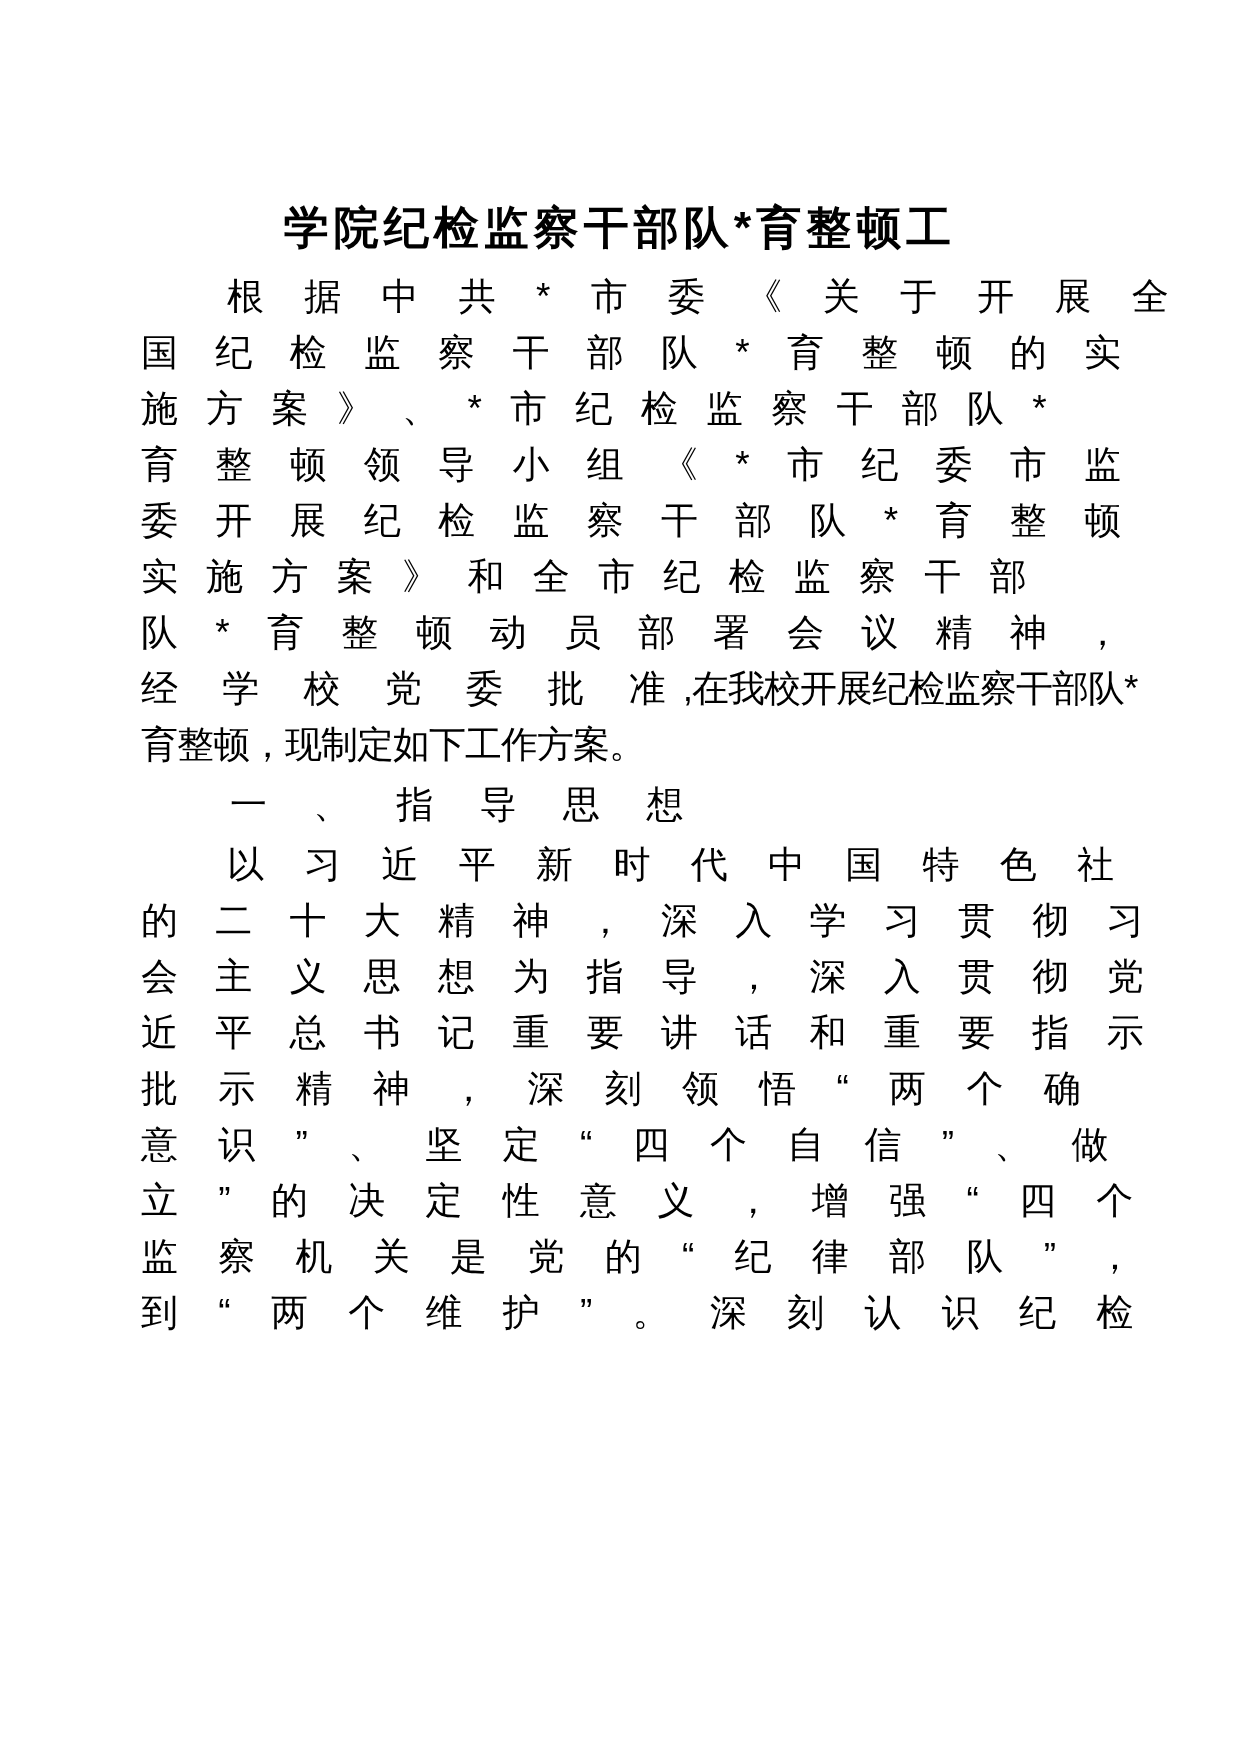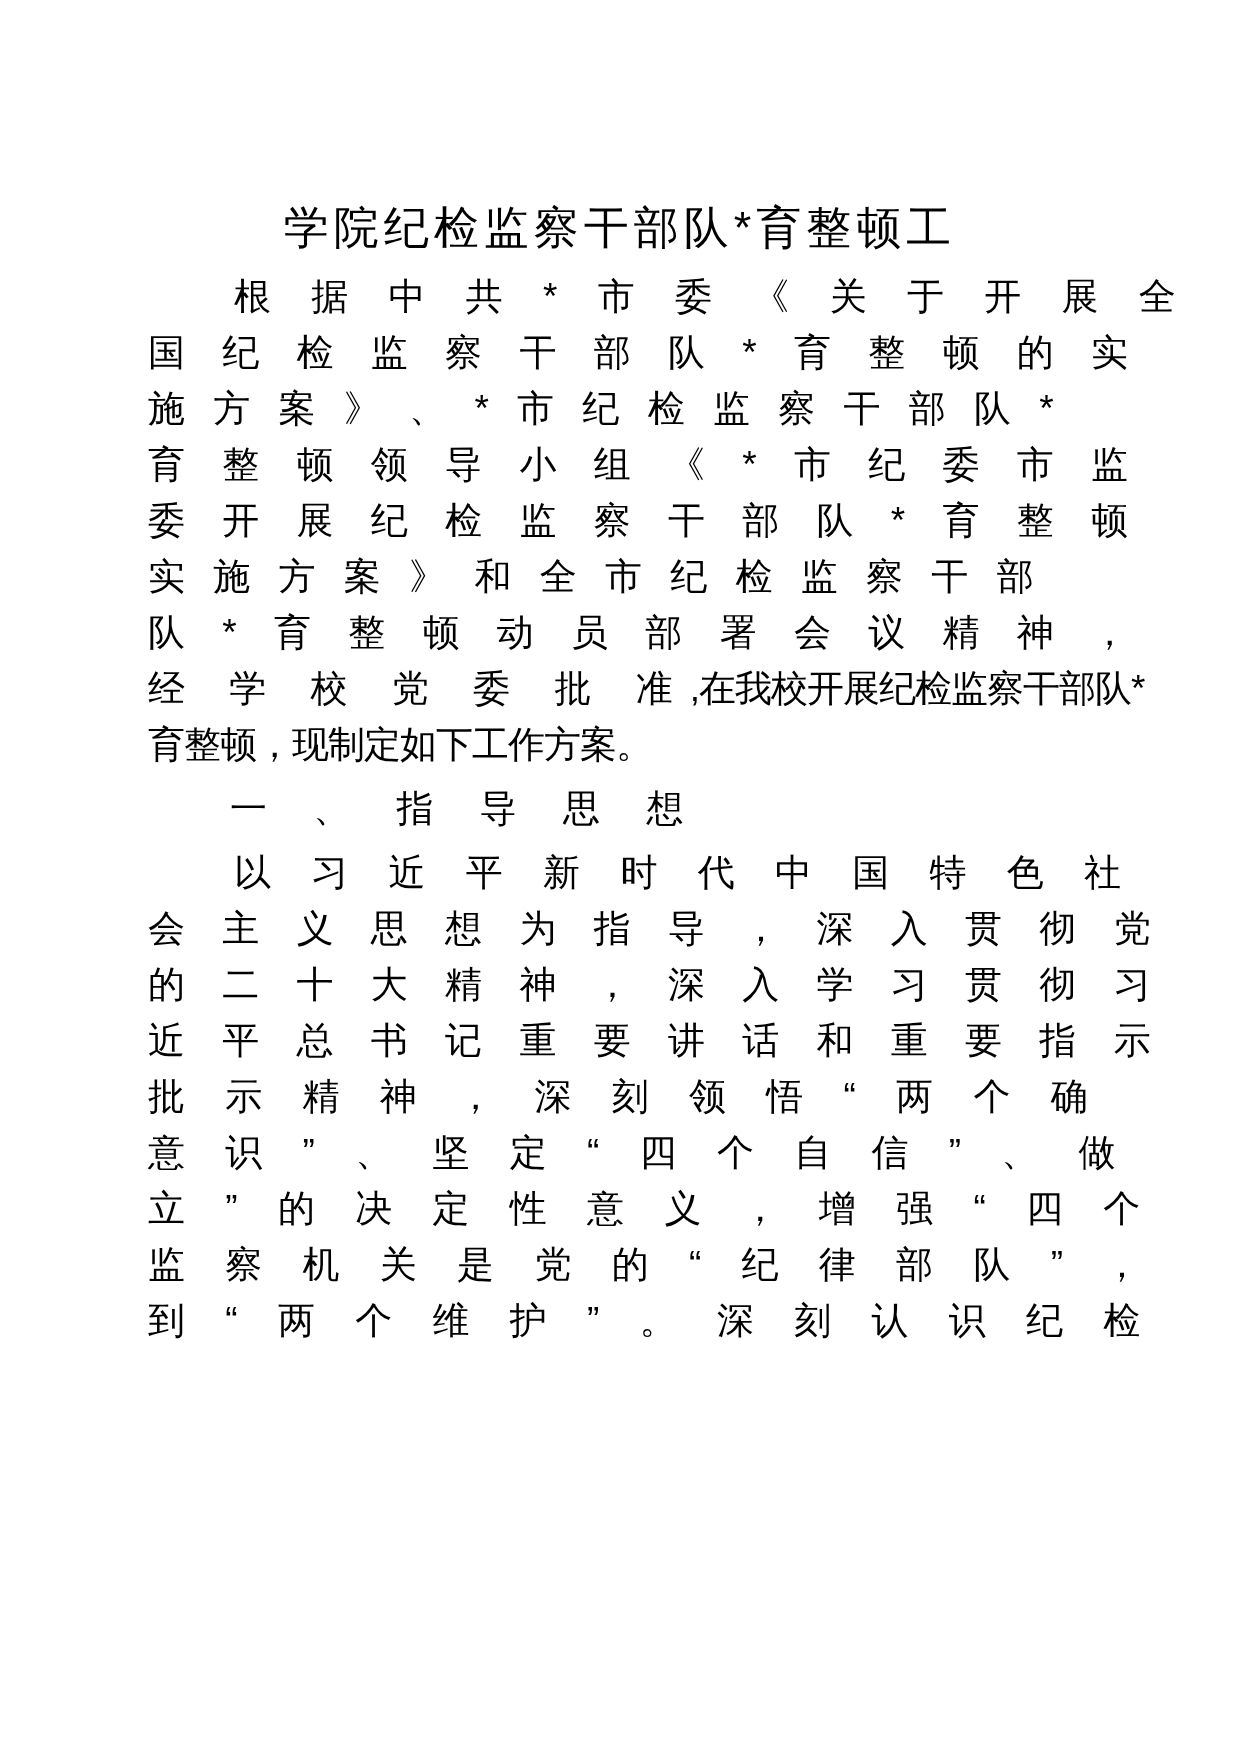--- a/index.html
+++ b/index.html
@@ -21,40 +21,40 @@
     box-sizing: border-box;
   }
   .content {
     position: absolute;
     left: 140px;
     top: 196px;
     width: 960px;
   }
   .doc-title {
     font-size: 45px;
-    font-weight: 400;
+    font-weight: 700;
     line-height: 1.40;
     text-align: center;
     letter-spacing: 2px;
     margin: 0 0 10px 0;
   }
   .doc-title .t-line {
     display: block;
     white-space: nowrap;
   }
   .doc-title .t-line.line1 {
     letter-spacing: 5px;
   }
   .doc-title .t-line.line2 {
     letter-spacing: 9px;
   }
   p.para {
     font-size: 37px;
     line-height: 1.52;
-    margin: 8px;
+    margin: 1px;
     text-align: justify;
     text-justify: inter-character;
   }
   .para .ln {
     display: block;
     white-space: nowrap;
     height: 56px;
   }
   .ind {
     display: inline-block;
@@ -94,22 +94,22 @@
       <span class="ln"><span class="sp-wide">经 学 校 党 委 批 准</span><span class="sp-neg">,在我校开展纪检监察干部队*</span></span>
       <span class="ln sp-neg">育整顿，现制定如下工作方案。</span>
     </p>
 
     <p class="heading">
       <span class="ind"></span><span class="htxt">一 、 指 导 思 想</span>
     </p>
 
     <p class="para">
       <span class="ln"><span class="ind"></span><span class="sp-wide2">以 习 近 平 新 时 代 中 国 特 色 社</span></span>
+      <span class="ln sp-wide3">的 二 十 大 精 神 ， 深 入 学 习 贯 彻 习</span>
       <span class="ln sp-wide3">会 主 义 思 想 为 指 导 ， 深 入 贯 彻 党</span>
-      <span class="ln sp-wide3">的 二 十 大 精 神 ， 深 入 学 习 贯 彻 习</span>
       <span class="ln sp-wide3">近 平 总 书 记 重 要 讲 话 和 重 要 指 示</span>
       <span class="ln sp-wide2">批 示 精 神 ， 深 刻 领 悟 “ 两 个 确</span>
       <span class="ln sp-wide2">意 识 ” 、 坚 定 “ 四 个 自 信 ” 、 做</span>
       <span class="ln sp-wide2">立 ” 的 决 定 性 意 义 ， 增 强 “ 四 个</span>
       <span class="ln sp-wide2">监 察 机 关 是 党 的 “ 纪 律 部 队 ” ，</span>
       <span class="ln sp-wide2">到 “ 两 个 维 护 ” 。 深 刻 认 识 纪 检</span>
     </p>
 
   </div>
 </div>

